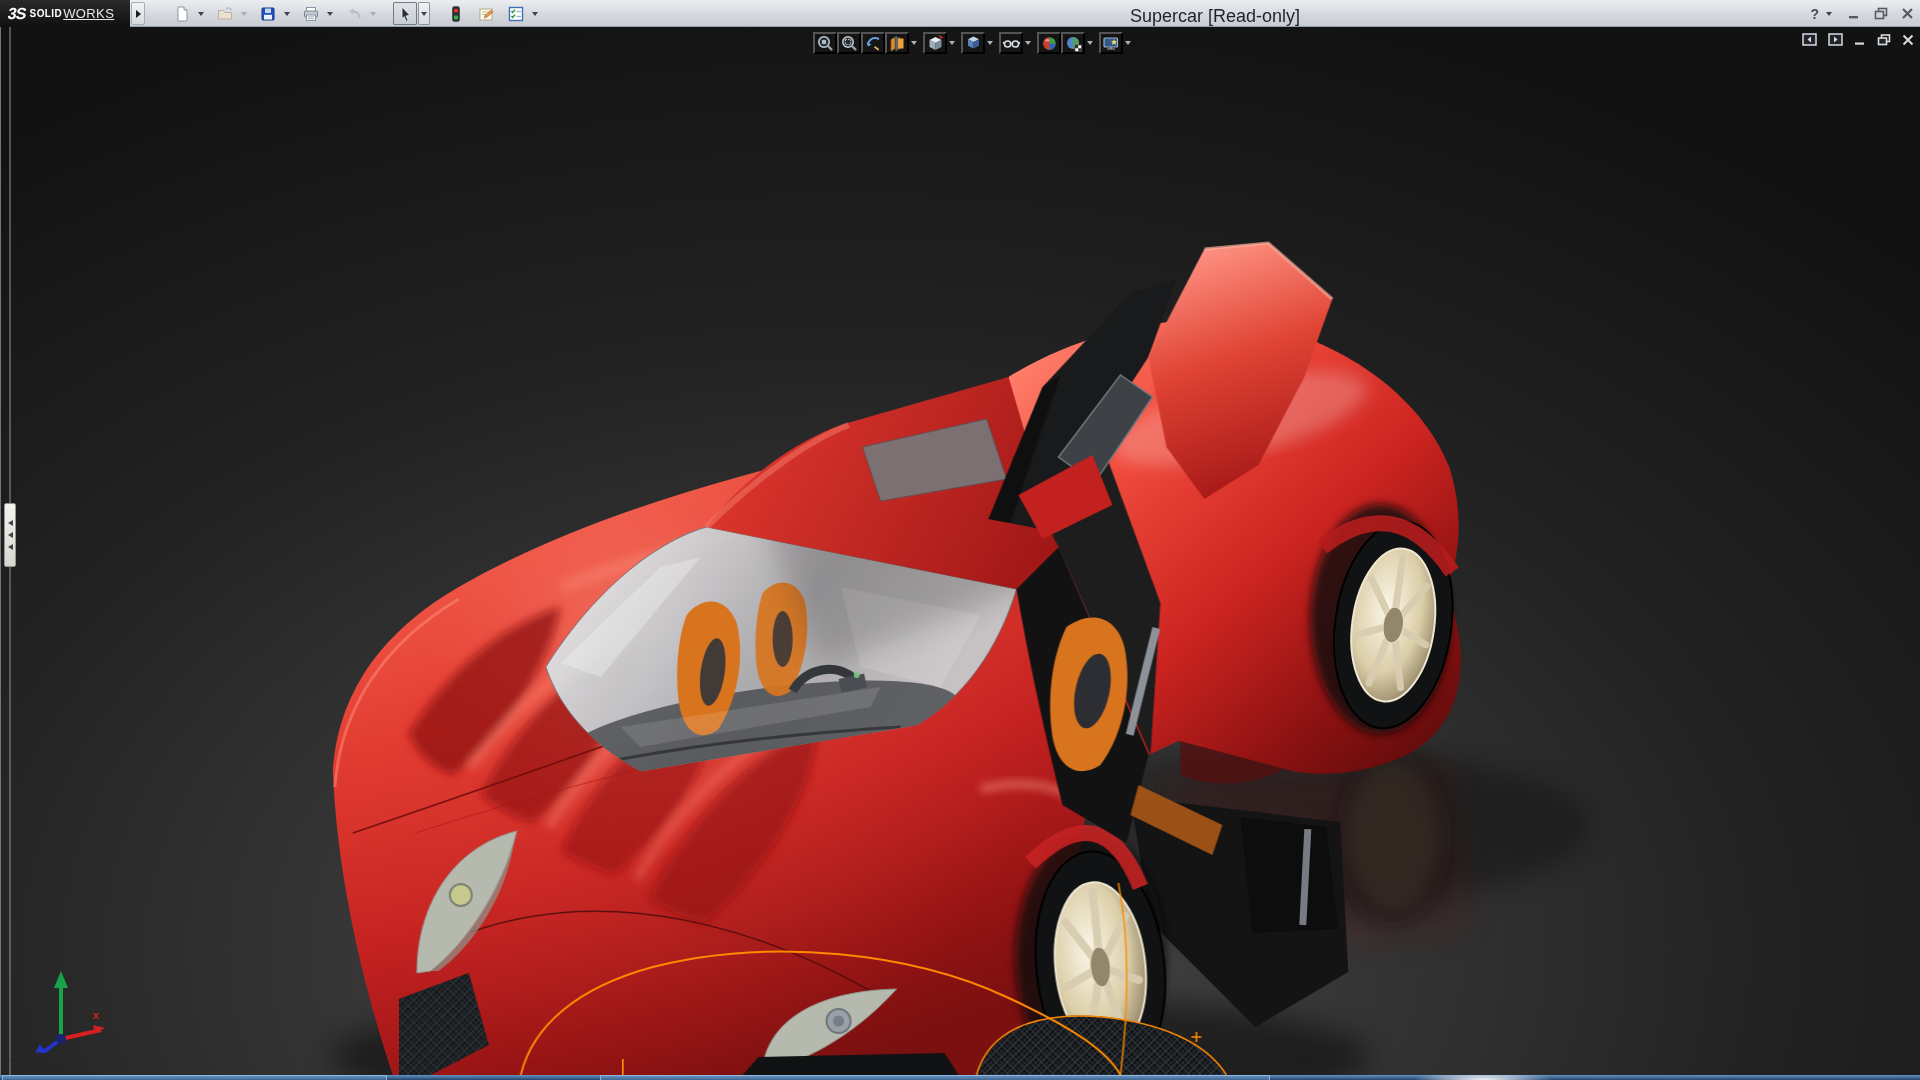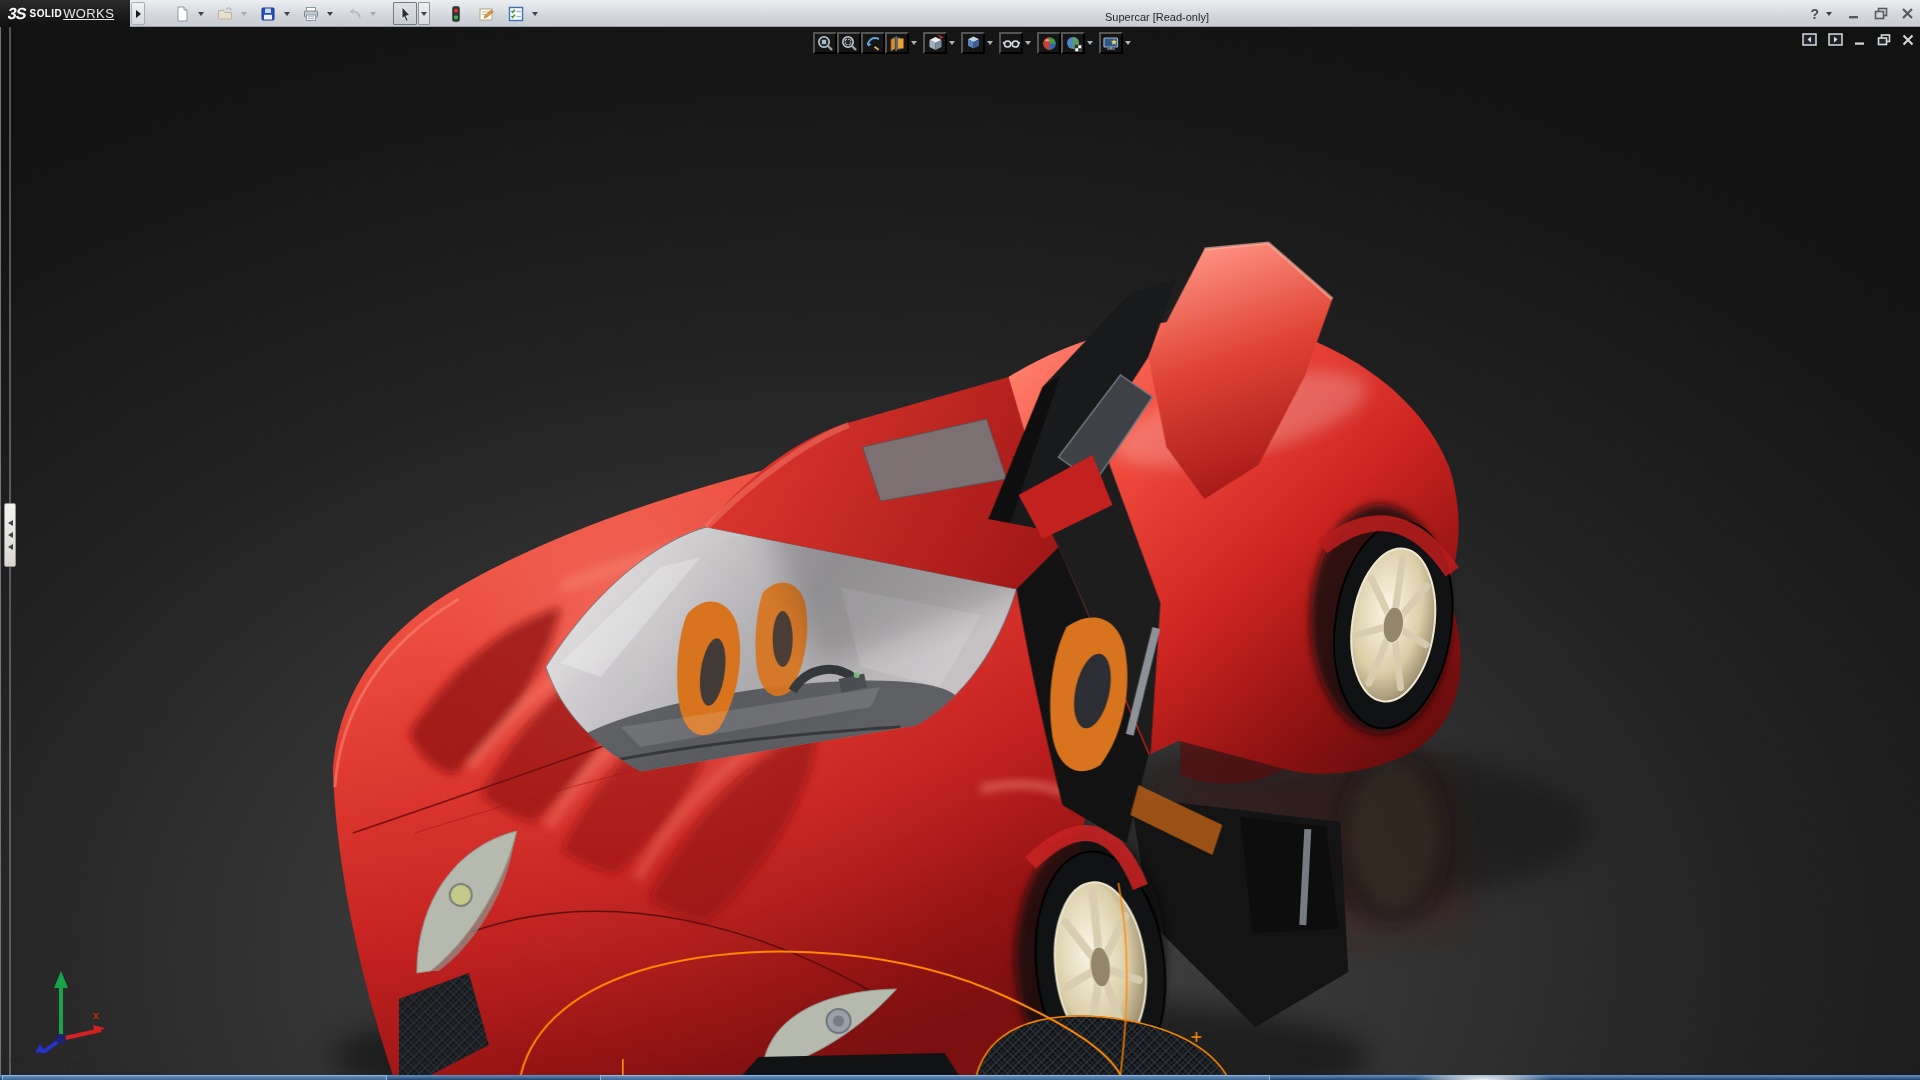--- a/index.html
+++ b/index.html
@@ -30,22 +30,22 @@
   .tb-btn.active { background:linear-gradient(#dfe3e8,#c6ccd3); border:1px solid #737a83; border-radius:1px; }
   .tb-dd { width:12px; height:23px; display:flex; align-items:center; justify-content:center;
     border:1px solid transparent; background:transparent; margin-left:1px; }
   .tb-dd.boxed { border:1px solid #8d949d; background:linear-gradient(#eef0f2,#d8dce0); border-radius:1px; }
   .caret { width:0; height:0; border-left:3.5px solid transparent; border-right:3.5px solid transparent;
     border-top:4px solid #3c4247; }
   .caret.dis { border-top-color:#a7adb4; }
   .caret.dark { border-top-color:#aab3bb; }
   .gap { width:8px; }
 
-  .win-title { position:absolute; left:1157px; top:0; height:33px; transform:translateX(-50%);
-    display:flex; align-items:center; font-size:11px; color:#1f2328; }
+  .win-title { position:absolute; left:1215px; top:0; height:33px; transform:translateX(-50%);
+    display:flex; align-items:center; font-size:18px; color:#1f2328; }
   .win-controls { position:absolute; right:6px; top:0; height:27px; display:flex; align-items:center; gap:13px; }
   .help-glyph { font-size:14px; font-weight:bold; color:#4a4f56; }
   .wc-icon { display:flex; align-items:center; }
 
   
   .viewport { position:absolute; top:27px; left:0; width:1920px; height:1048px;
     background:radial-gradient(1500px 980px at 44% 88%, #4a4a4a 0%, #383838 30%, #222 62%, #121212 100%);
     border-left:1px solid #70767d; overflow:hidden; }
   .car-svg { position:absolute; inset:0; width:100%; height:100%; }
 

